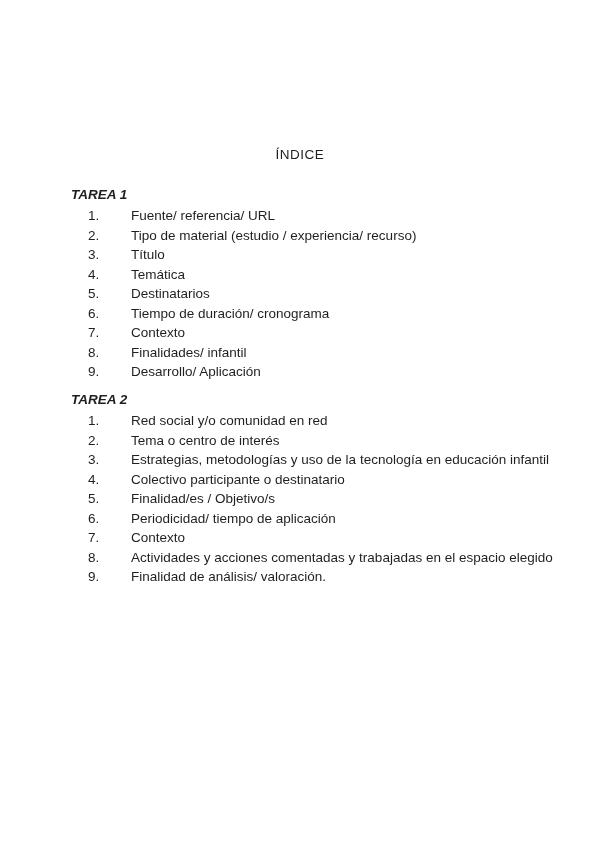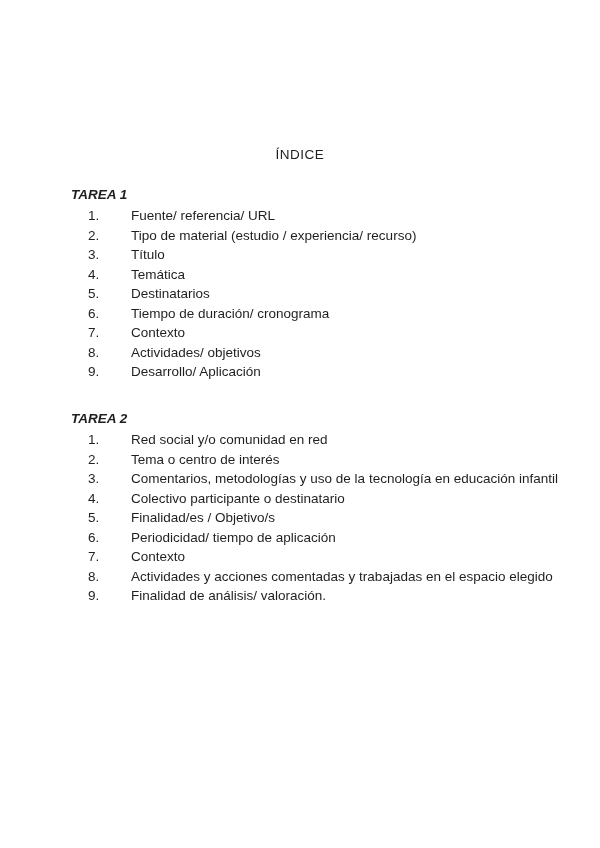--- a/index.html
+++ b/index.html
@@ -28,21 +28,21 @@
   }
   .section-heading {
     margin: 0;
     margin-top: 20px;
     margin-left: 71px;
     font-size: 13.5px;
     font-weight: bold;
     font-style: italic;
   }
   .heading-t1 { }
-  .heading-t2 { margin-top: 27px; }
+  .heading-t2 { margin-top: 8px; }
   ul.toc-list {
     list-style: none;
     margin: 0;
     margin-top: 2px;
     padding: 0 0 0 88px;
   }
   ul.toc-list li {
     display: flex;
     height: 19.5px;
     align-items: baseline;
@@ -95,42 +95,42 @@
     <li>
       <span class="num">6.</span>
       <span class="txt">Tiempo de duración/ cronograma</span>
     </li>
     <li>
       <span class="num">7.</span>
       <span class="txt">Contexto</span>
     </li>
     <li>
       <span class="num">8.</span>
-      <span class="txt">Actividades/ objetivos</span>
+      <span class="txt">Finalidades/ infantil</span>
     </li>
     <li>
       <span class="num">9.</span>
       <span class="txt">Desarrollo/ Aplicación</span>
     </li>
   </ul>
 
   <p class="section-heading heading-t2">TAREA 2</p>
 
   <ul class="toc-list">
     <li>
       <span class="num">1.</span>
       <span class="txt">Red social y/o comunidad en red</span>
     </li>
     <li>
       <span class="num">2.</span>
       <span class="txt">Tema o centro de interés</span>
     </li>
     <li>
       <span class="num">3.</span>
-      <span class="txt">Comentarios, metodologías y uso de la tecnología en educación infantil</span>
+      <span class="txt">Estrategias, metodologías y uso de la tecnología en educación infantil</span>
     </li>
     <li>
       <span class="num">4.</span>
       <span class="txt">Colectivo participante o destinatario</span>
     </li>
     <li>
       <span class="num">5.</span>
       <span class="txt">Finalidad/es / Objetivo/s</span>
     </li>
     <li>

